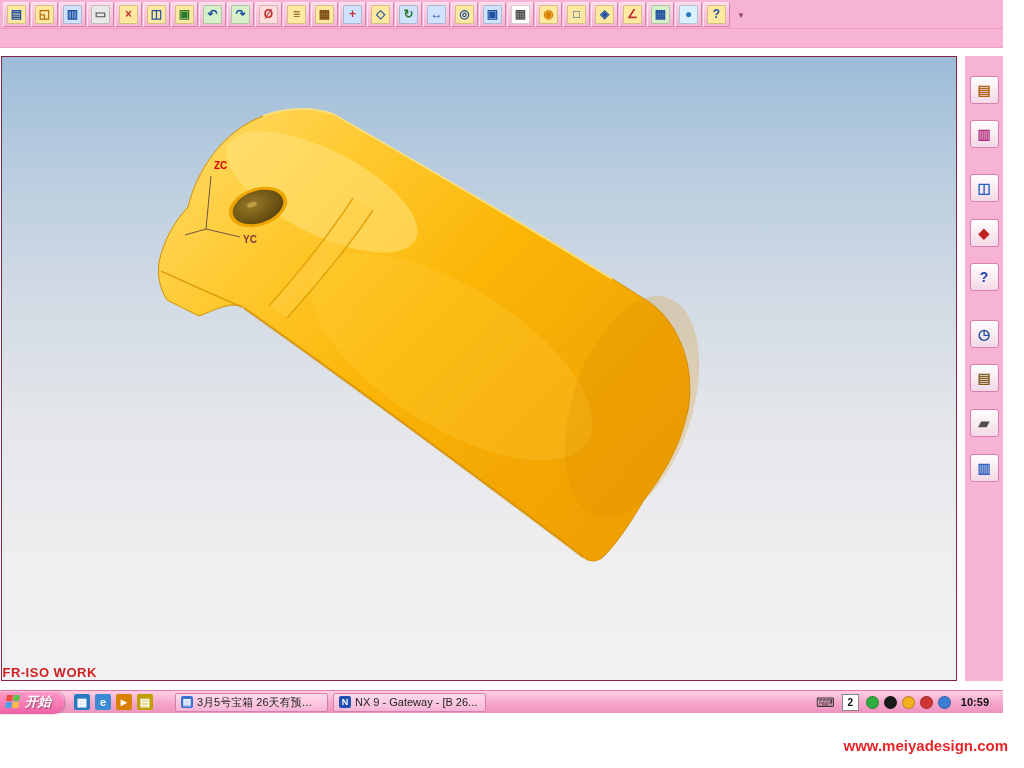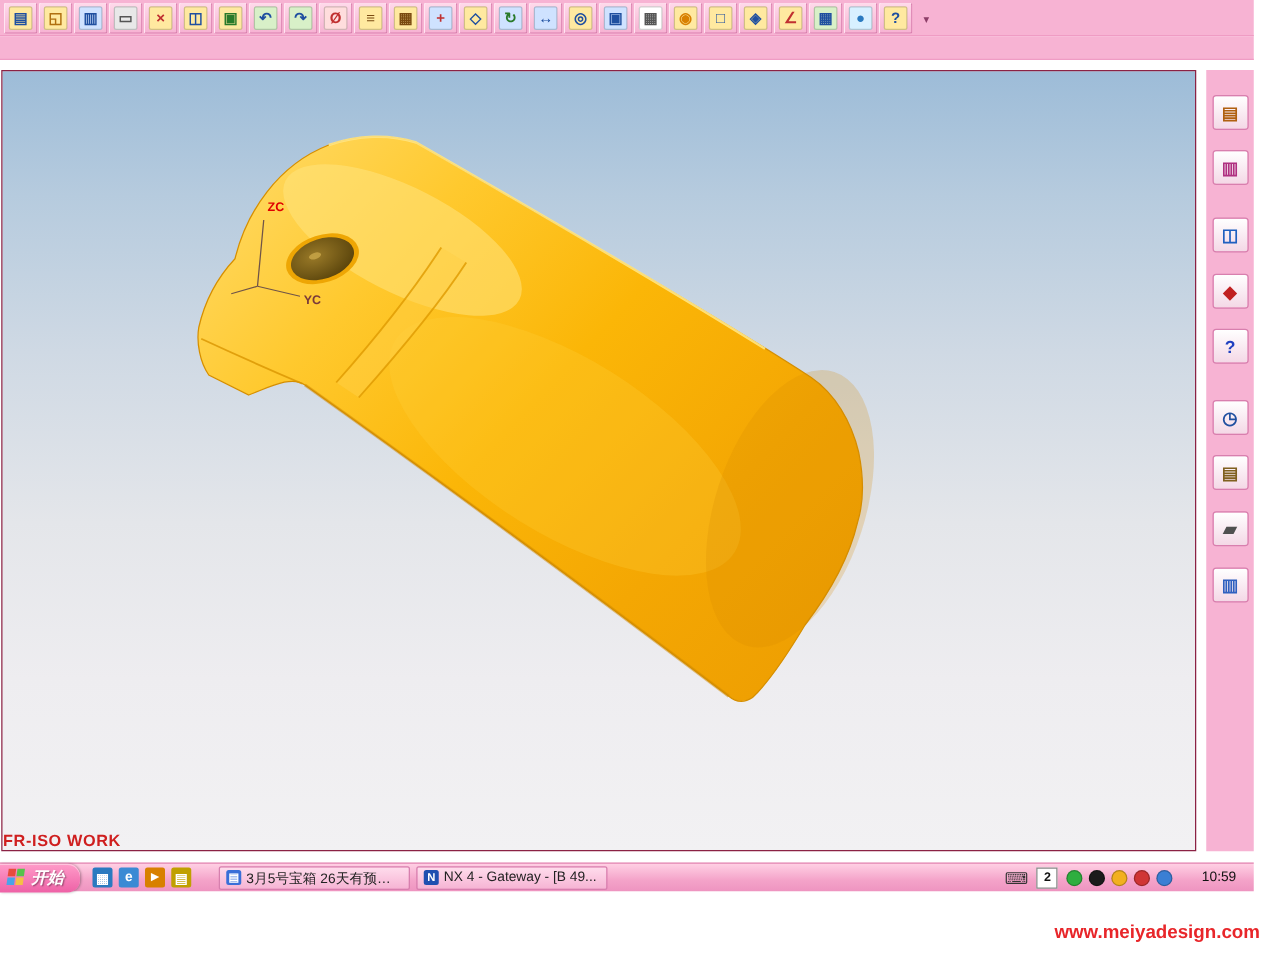--- a/index.html
+++ b/index.html
@@ -67,21 +67,21 @@
            background:linear-gradient(#ffdcec,#f6b4d4);border:1px solid #d77fae;border-radius:2px;
            font-size:11px;color:#222;}
   .taskico{width:12px;height:12px;border-radius:2px;color:#fff;font-size:9px;font-weight:bold;
            display:flex;align-items:center;justify-content:center;flex:none;}
   .tasklabel{white-space:nowrap;overflow:hidden;text-overflow:ellipsis;}
   .tray{margin-left:auto;display:flex;align-items:center;gap:7px;padding-right:14px;height:100%;}
   .kbd{font-size:13px;color:#333;line-height:1;}
   .imebox{width:15px;height:15px;background:#fff;border:1px solid #888;font-size:10px;font-weight:bold;
           display:flex;align-items:center;justify-content:center;color:#111;}
   .traydot{width:11px;height:11px;border-radius:50%;border:1px solid rgba(0,0,0,.25);}
-  .clock{font-size:11px;color:#111;margin-left:16px;}
+  .clock{font-size:11px;color:#111;margin-left:3px;font-weight:bold;}
 
   
   .watermark{position:absolute;right:16px;top:737px;font-size:15px;font-weight:bold;color:var(--watermark_red);}
 </style>
 </head>
 <body>
 
 <div class="screen">
 
   <div class="toolbar">
@@ -367,21 +367,21 @@
       </div>
     <div class="tasks">
 
         <div class="taskbtn">
           <span class="taskico" style="background: rgb(58, 111, 216);">▤</span>
           <span class="tasklabel">3月5号宝箱 26天有预顶板...</span>
         </div>
 
         <div class="taskbtn">
           <span class="taskico" style="background: rgb(31, 79, 176);">N</span>
-          <span class="tasklabel">NX 4 - Gateway - [B 49...</span>
+          <span class="tasklabel">NX 9 - Gateway - [B 26...</span>
         </div>
       </div>
     <div class="tray">
       <span class="kbd">⌨</span>
       <span class="imebox">2</span>
       <span style="display:flex;gap:5px;align-items:center;">
 
           <i class="traydot" style="background: rgb(47, 174, 63);"></i>
 
           <i class="traydot" style="background: rgb(27, 27, 27);"></i>

